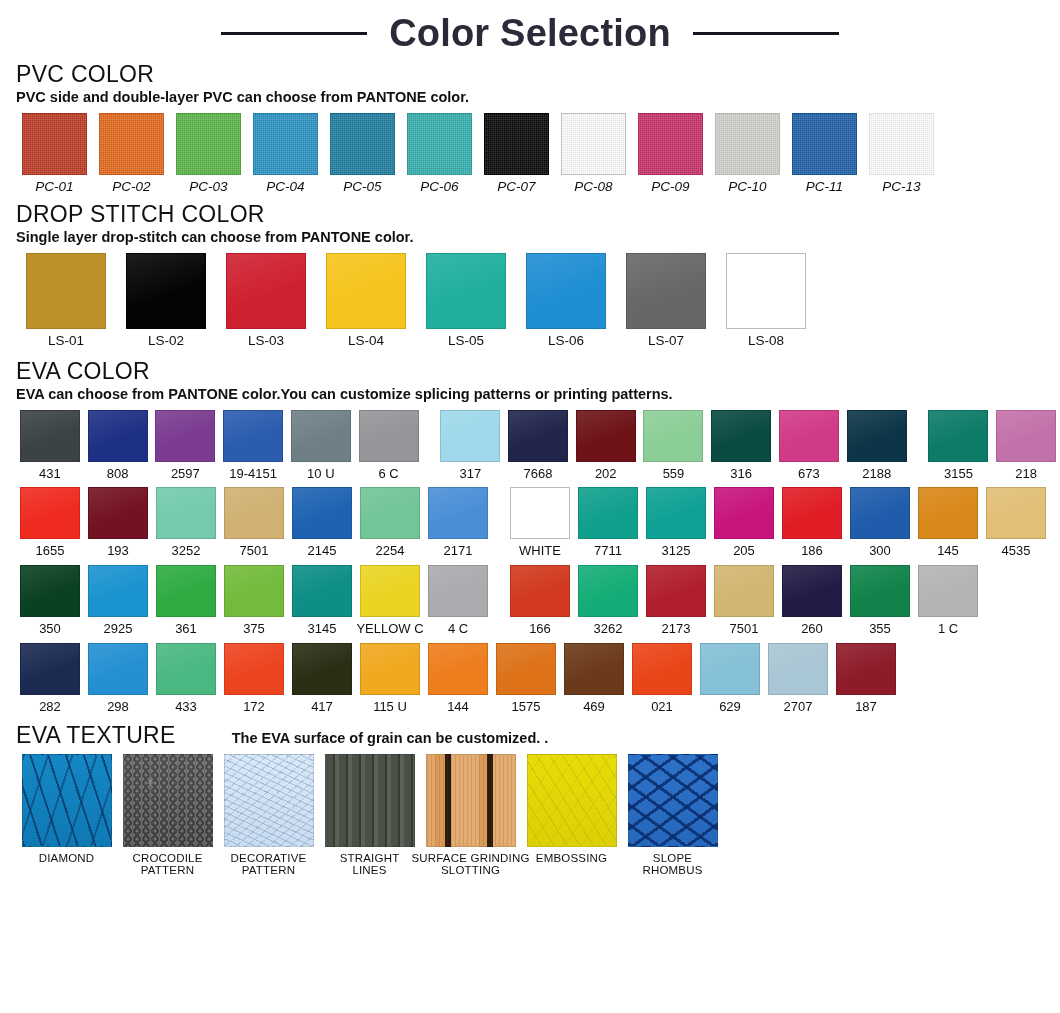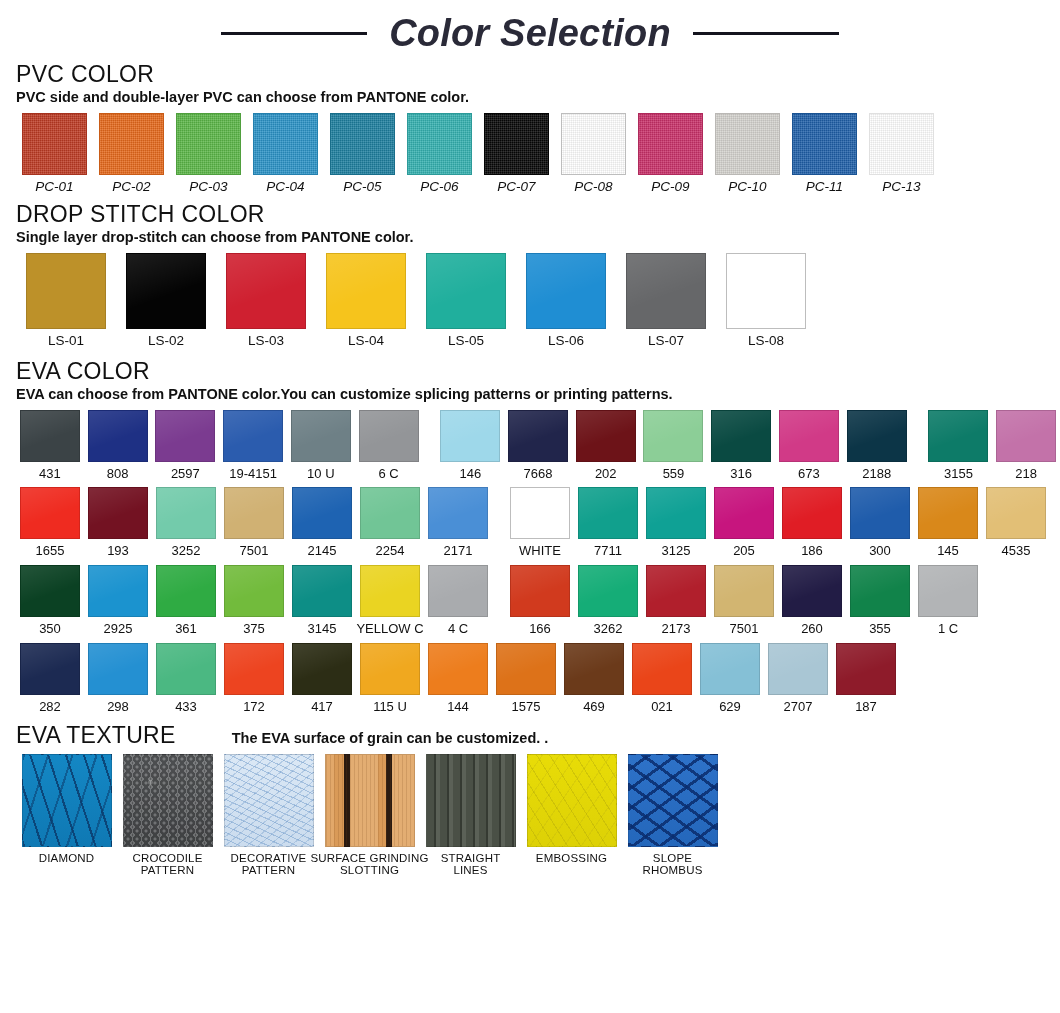--- a/index.html
+++ b/index.html
@@ -30,21 +30,20 @@
     width: 146px;
   }
   .title-rule.left  { margin-left: 0; }
   .page-title {
     font-size: 38px;
     font-weight: bold;
     letter-spacing: 0.2px;
     color: #2a2a38;
     white-space: nowrap;
     font-family: "Liberation Sans", sans-serif;
-    font-style: italic;
   }
 
   
   .section { padding-left: 16px; }
   .section-title {
     font-size: 23px;
     font-weight: normal;
     color: #111;
     letter-spacing: .3px;
     line-height: 1.05;
@@ -313,21 +312,21 @@
         <div class="swatch-cell">
           <div class="swatch sheen" style="background: rgb(110, 128, 134);"></div>
           <div class="swatch-label">10 U</div>
         </div>
         <div class="swatch-cell" style="margin-right: 14px;">
           <div class="swatch sheen" style="background: rgb(147, 149, 152);"></div>
           <div class="swatch-label">6 C</div>
         </div>
         <div class="swatch-cell">
           <div class="swatch sheen" style="background: rgb(158, 216, 234);"></div>
-          <div class="swatch-label">146</div>
+          <div class="swatch-label">317</div>
         </div>
         <div class="swatch-cell">
           <div class="swatch sheen" style="background: rgb(33, 37, 75);"></div>
           <div class="swatch-label">7668</div>
         </div>
         <div class="swatch-cell">
           <div class="swatch sheen" style="background: rgb(109, 19, 24);"></div>
           <div class="swatch-label">202</div>
         </div>
         <div class="swatch-cell">
@@ -544,28 +543,28 @@
       </div>
       <div class="swatch-cell">
         <div class="swatch tx tx-croc"></div>
         <div class="swatch-label">CROCODILE<br>PATTERN</div>
       </div>
       <div class="swatch-cell">
         <div class="swatch tx tx-decorative"></div>
         <div class="swatch-label">DECORATIVE<br>PATTERN</div>
       </div>
       <div class="swatch-cell">
+        <div class="swatch tx tx-straight"></div>
+        <div class="swatch-label">STRAIGHT<br>LINES</div>
+      </div>
+      <div class="swatch-cell">
         <div class="swatch tx tx-slot"></div>
         <div class="swatch-label">SURFACE GRINDING<br>SLOTTING</div>
       </div>
       <div class="swatch-cell">
-        <div class="swatch tx tx-straight"></div>
-        <div class="swatch-label">STRAIGHT<br>LINES</div>
-      </div>
-      <div class="swatch-cell">
         <div class="swatch tx tx-emboss"></div>
         <div class="swatch-label">EMBOSSING</div>
       </div>
       <div class="swatch-cell">
         <div class="swatch tx tx-rhombus"></div>
         <div class="swatch-label">SLOPE<br>RHOMBUS</div>
       </div>
     </div>
 </div>
 

